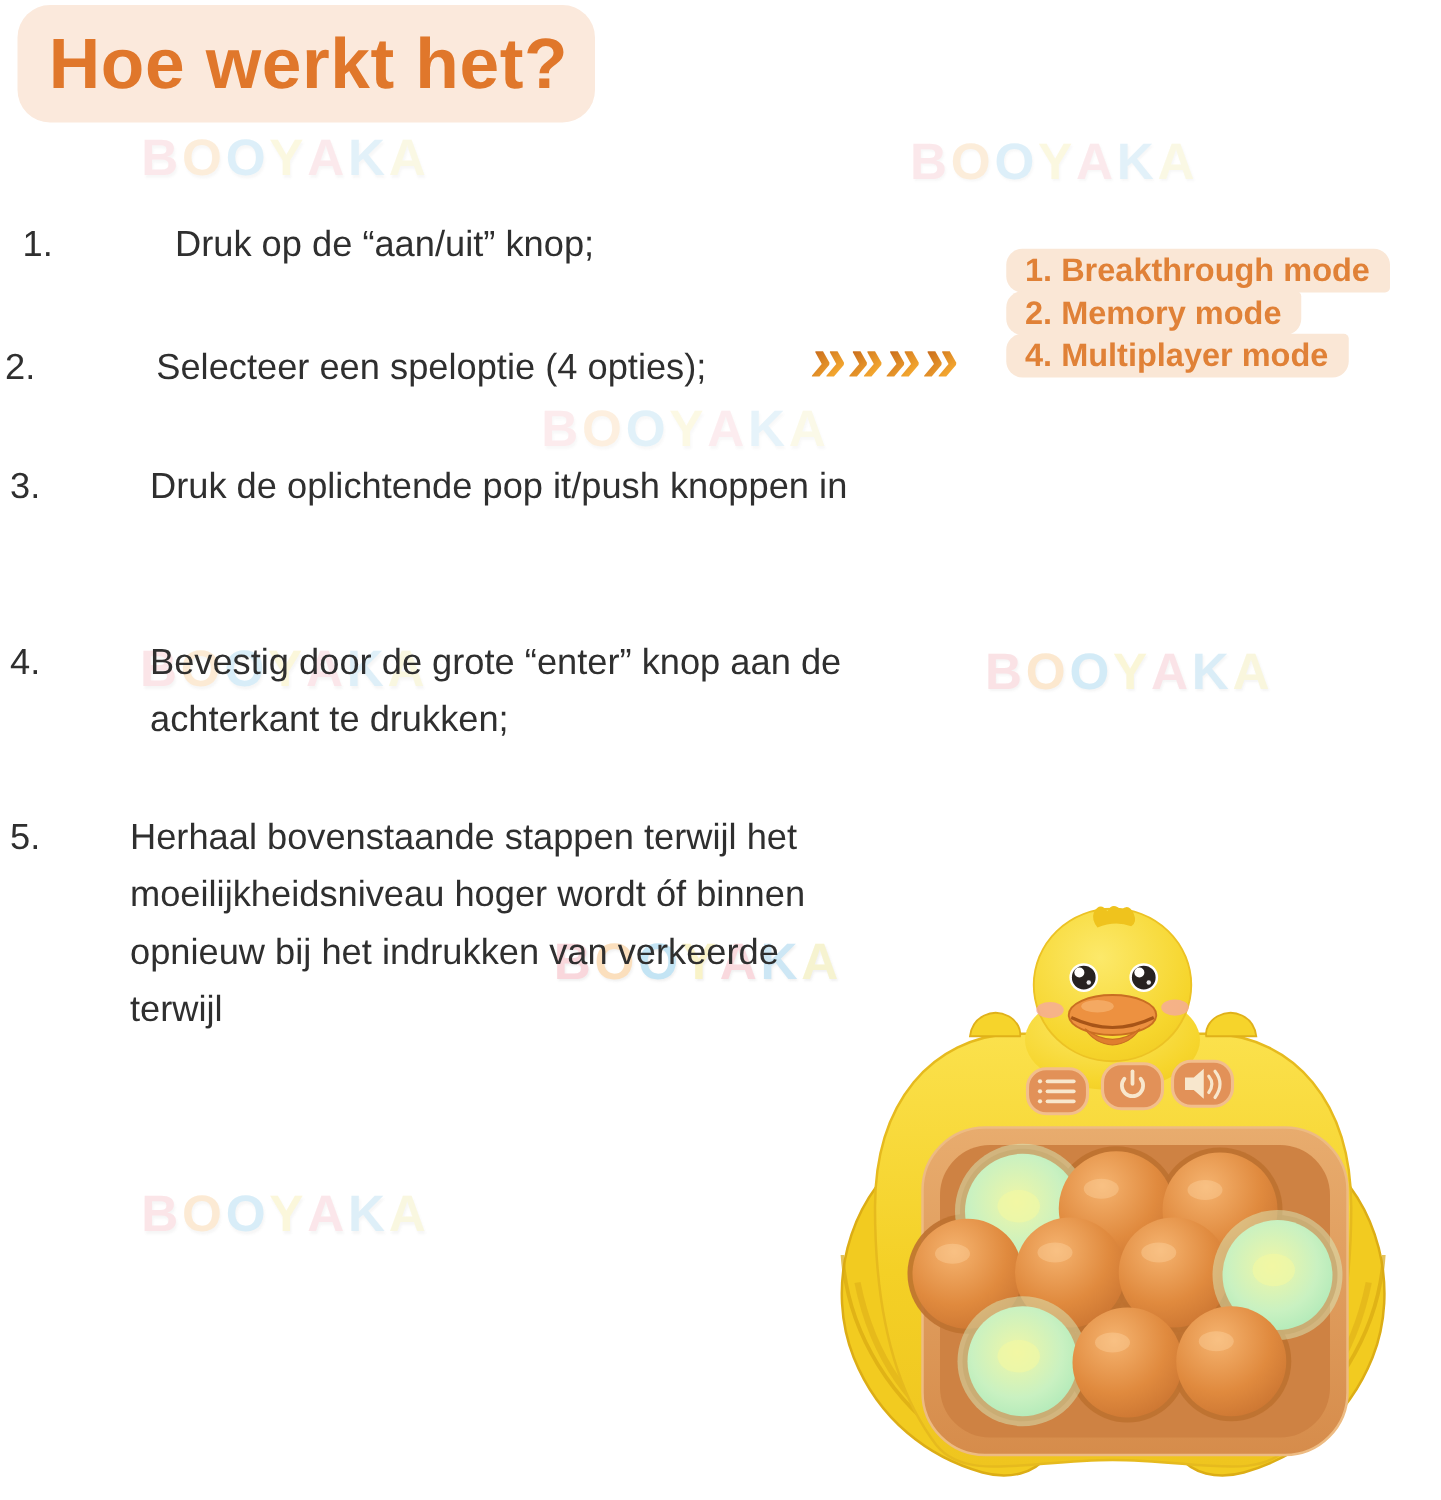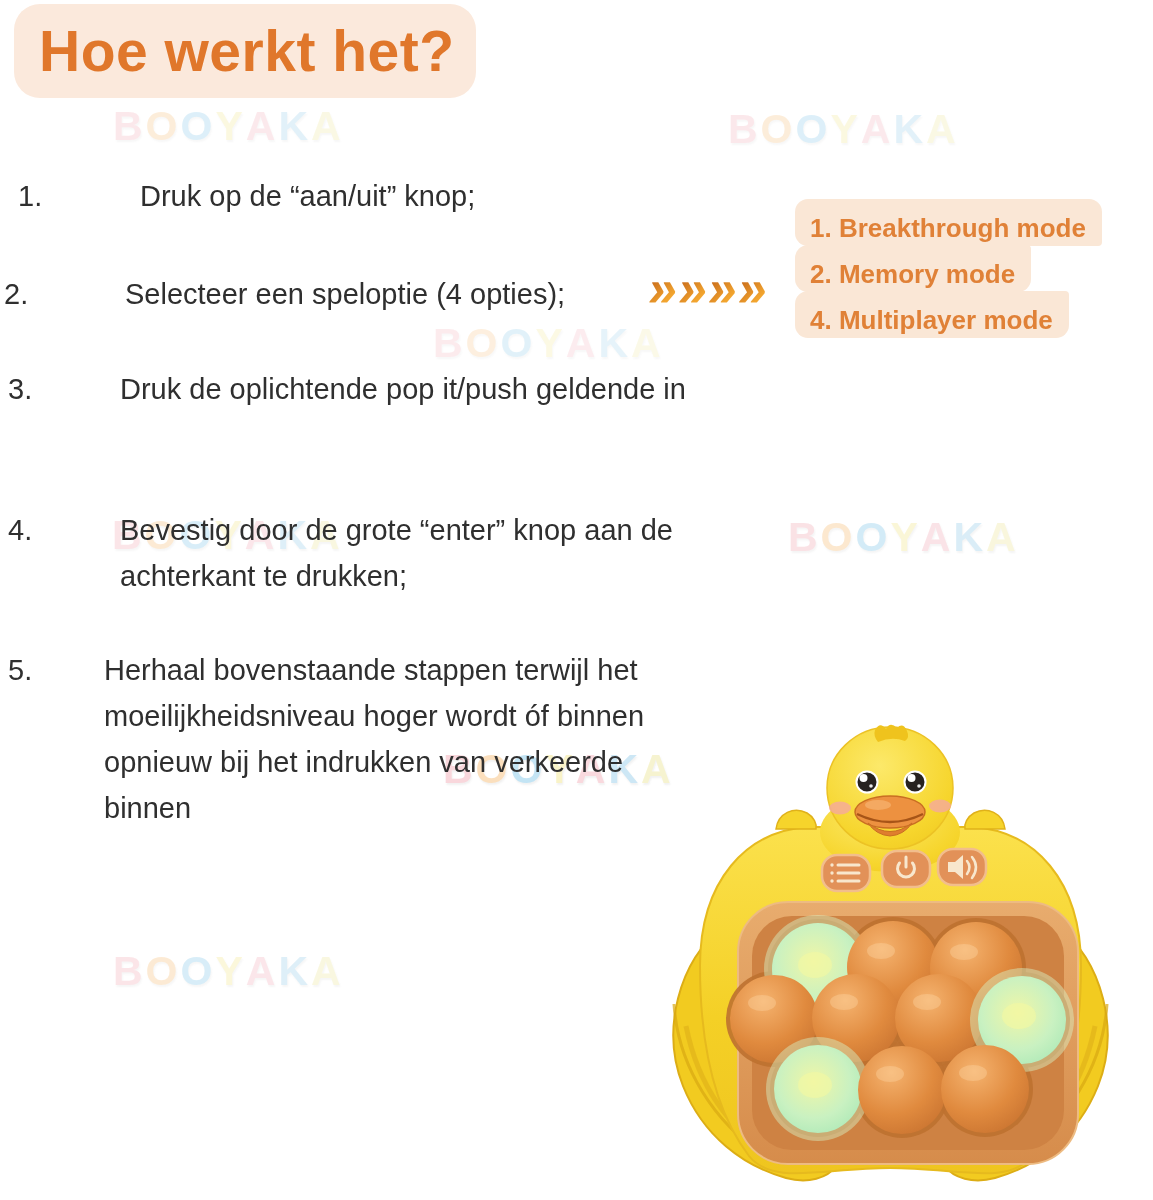--- a/index.html
+++ b/index.html
@@ -36,21 +36,21 @@
   .chevrons span{
     font-size:52px;font-weight:bold;line-height:52px;
     background:linear-gradient(135deg,#C4661A 20%,#F2A52F 70%);
     -webkit-background-clip:text;background-clip:text;color:transparent;
   }
   
   .modes{position:absolute;left:795px;top:200px;}
   .modes .mode-line{
     display:table;white-space:nowrap;background:var(--modes-bg);
     color:var(--modes-text);font-weight:bold;font-size:26px;line-height:29px;
-    padding:15px 16px 3px 15px;border-radius:13px;margin-top:-1px;
+    padding:3px 16px 3px 15px;border-radius:13px;margin-top:-1px;margin-left:10px;
   }
   
   .console-wrap{position:absolute;left:628px;top:716px;width:525px;height:484px;}
 </style>
 </head>
 <body>
 
 <div class="canvas">
 
   <div class="title-banner">
@@ -131,39 +131,39 @@
   <div class="step" style="top:271px;">
     <span class="num" style="left:4px;">2.</span>
     <div class="lines" style="left:125px;">
       <span class="line">Selecteer een speloptie (4 opties);</span>
     </div>
   </div>
 
   <div class="step" style="top:366px;">
     <span class="num" style="left:8px;">3.</span>
     <div class="lines" style="left:120px;">
-      <span class="line">Druk de oplichtende pop it/push geldende in</span>
+      <span class="line">Druk de oplichtende pop it/push knoppen in</span>
     </div>
   </div>
 
   <div class="step" style="top:507px;">
     <span class="num" style="left:8px;">4.</span>
     <div class="lines" style="left:120px;">
       <span class="line">Bevestig door de grote “enter” knop aan de</span>
       <span class="line">achterkant te drukken;</span>
     </div>
   </div>
 
   <div class="step" style="top:647px;">
     <span class="num" style="left:8px;">5.</span>
     <div class="lines" style="left:104px;">
       <span class="line">Herhaal bovenstaande stappen terwijl het</span>
       <span class="line">moeilijkheidsniveau hoger wordt óf binnen</span>
       <span class="line">opnieuw bij het indrukken van verkeerde</span>
-      <span class="line">binnen</span>
+      <span class="line">terwijl</span>
     </div>
   </div>
 
   <div class="chevrons">
     <span>»</span>
     <span>»</span>
     <span>»</span>
     <span>»</span>
   </div>
 

